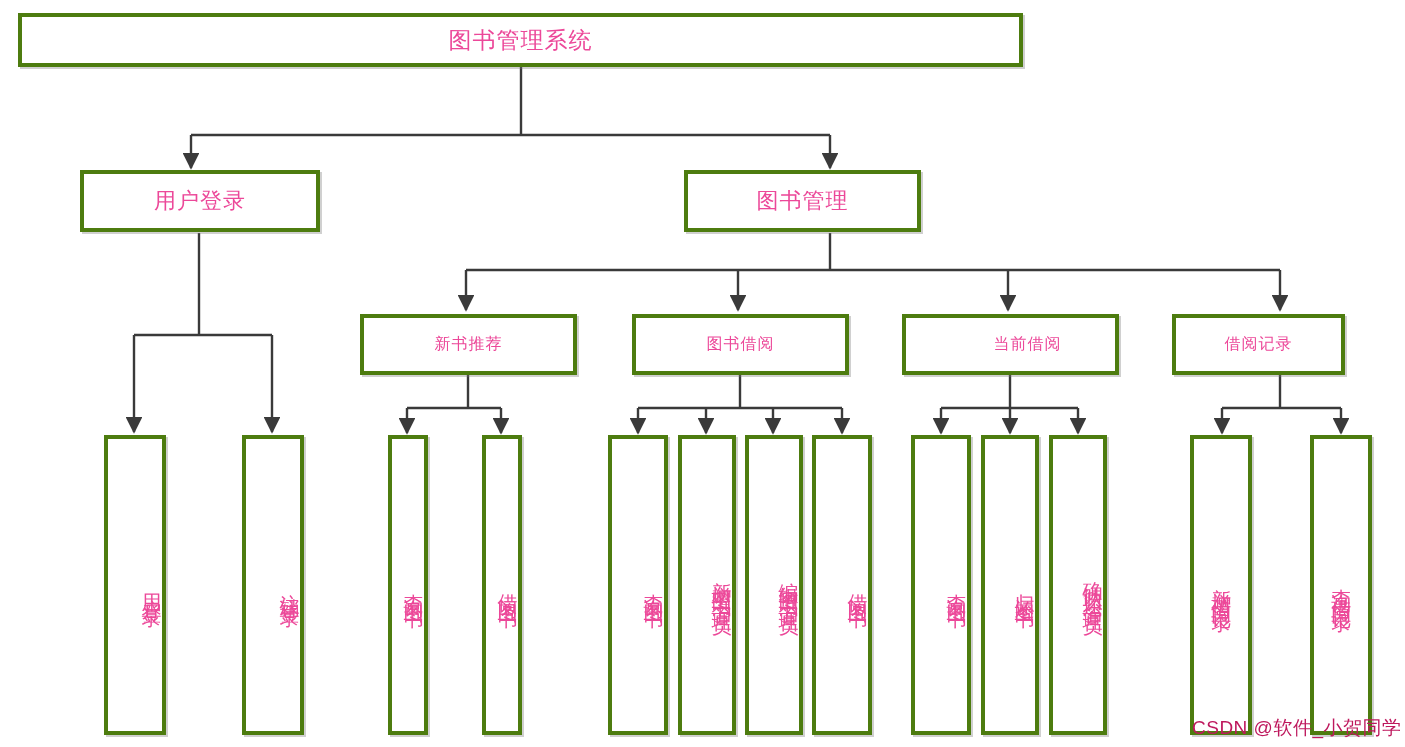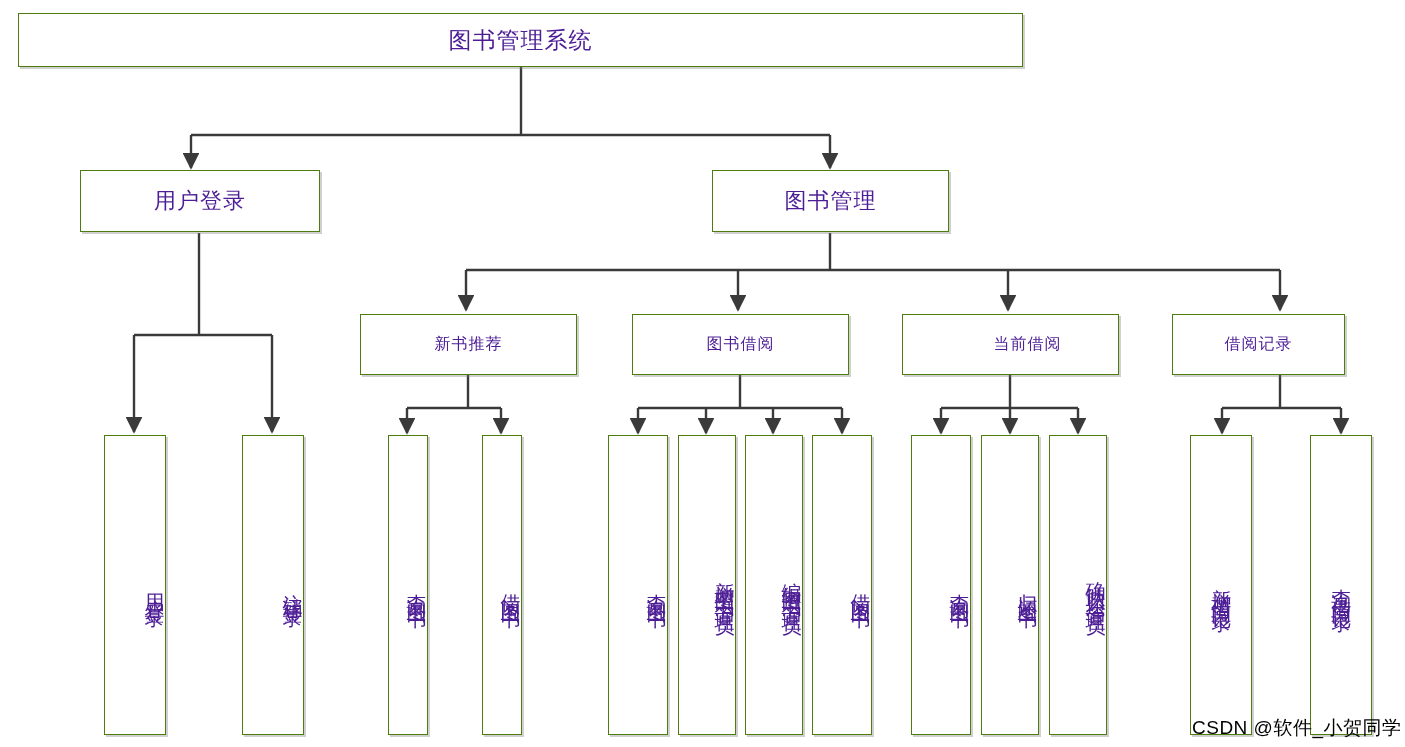--- a/index.html
+++ b/index.html
@@ -23,26 +23,26 @@
     left: 0;
     top: 0;
     width: 1405px;
     height: 747px;
     pointer-events: none;
   }
   .node {
     position: absolute;
     box-sizing: border-box;
     background: #ffffff;
-    border: 1px solid #4d7c0f;
+    border: 4px solid #4d7c0f;
     box-shadow: 2px 2px 0 rgba(120,120,120,0.35);
     display: flex;
     align-items: center;
     justify-content: center;
-    color: #4c1d95;
+    color: #ec4899;
     letter-spacing: 1px;
   }
   .node.root   { font-size: 23px; }
   .node.lvl1   { font-size: 22px; }
   .node.lvl2   { font-size: 16px; }
   .node.leaf {
     font-size: 20px;
     writing-mode: vertical-rl;
     text-orientation: upright;
     letter-spacing: 5px;
@@ -53,21 +53,21 @@
   .node.leaf.tall {
     align-items: center;
   }
   .leaf-text {
     display: block;
     line-height: 1.08;
   }
   .watermark {
     position: absolute;
     font-size: 19px;
-    color: #000000;
+    color: #be185d;
     white-space: nowrap;
     letter-spacing: 0.5px;
   }
 </style>
 </head>
 <body>
 
 <div id="canvas">
 
   <svg class="wires" viewBox="0 0 1405 747" xmlns="http://www.w3.org/2000/svg">
@@ -121,21 +121,21 @@
     </g>
   </svg>
 
   <div class="node root" style="left:18px; top:13px; width:1005px; height:54px;">
     <span>图书管理系统</span>
   </div>
 
   <div class="node lvl1" style="left:80px; top:170px; width:240px; height:62px;">
     <span>用户登录</span>
   </div>
-  <div class="node lvl1" style="left:712px; top:170px; width:237px; height:62px;align-items:center;">
+  <div class="node lvl1" style="left:684px; top:170px; width:237px; height:62px;align-items:center;">
     <span>图书管理</span>
   </div>
 
   <div class="node lvl2" style="left:360px; top:314px; width:217px; height:61px;">
     <span>新书推荐</span>
   </div>
   <div class="node lvl2" style="left:632px; top:314px; width:217px; height:61px;">
     <span>图书借阅</span>
   </div>
   <div class="node lvl2" style="left:902px; top:314px; width:217px; height:61px;padding-left:34px;">

